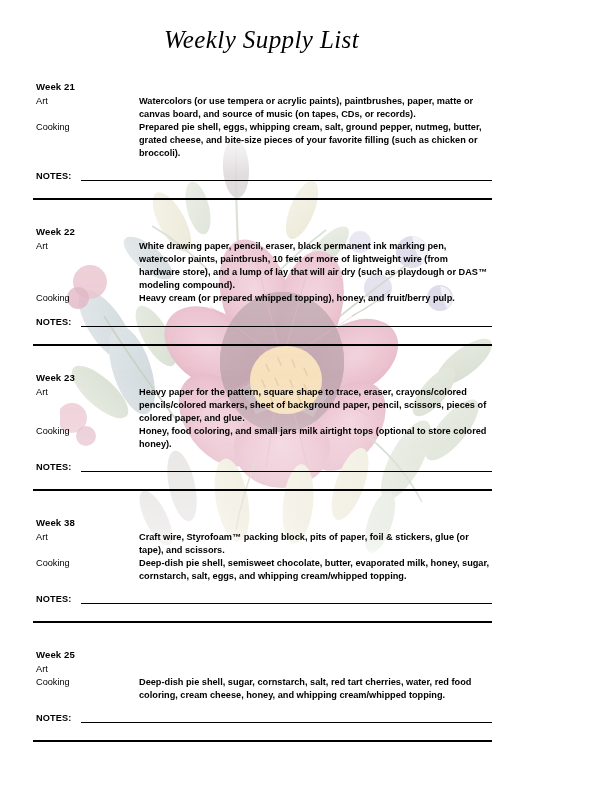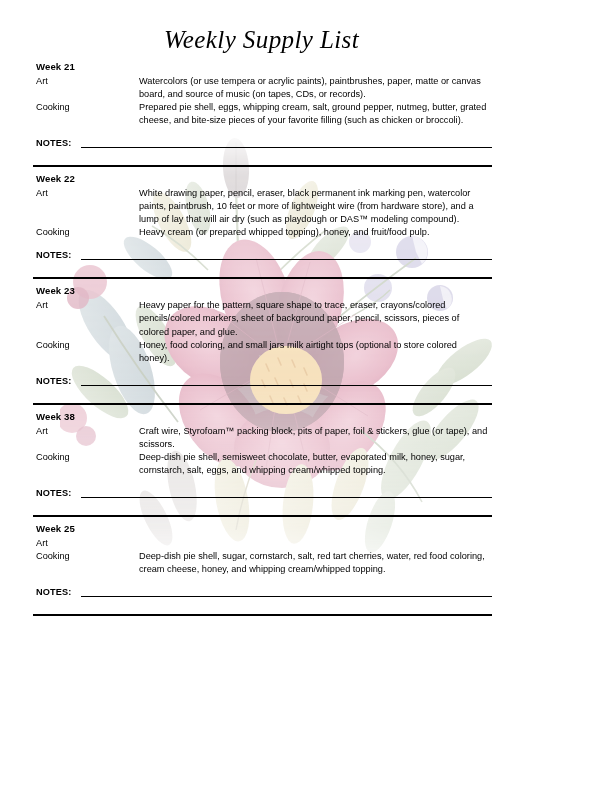--- a/index.html
+++ b/index.html
@@ -44,21 +44,21 @@
     letter-spacing: 0.4px;
     margin: 0;
     padding-top: 25px;
     line-height: 1.2;
     color: #000;
   }
 
   .week-section {
     position: relative;
     padding: 0 31px 0 36px;
-    margin-top: 6px;
+    margin-top: 26px;
   }
   .week-section:first-of-type { }
 
   .week-heading {
     font-size: 9.6px;
     font-weight: bold;
     line-height: 1.35;
     margin: 0 0 1px 0;
     letter-spacing: 0.1px;
   }
@@ -70,20 +70,21 @@
     line-height: 1.42;
     gap: 44px;
   }
   .supply-label {
     flex: 0 0 59px;
     white-space: nowrap;
   }
   .supply-text {
     flex: 1 1 auto;
     padding-right: 2px;
+    font-weight: bold;
   }
 
   .notes-row {
     display: flex;
     align-items: center;
     margin-top: 10px;
     font-size: 9.2px;
   }
   .notes-label {
     flex: 0 0 auto;
@@ -282,21 +283,21 @@
   <div class="section-rule"></div>
 
   <div class="week-section">
     <div class="week-heading">Week 22</div>
     <div class="supply-row">
       <div class="supply-label">Art</div>
       <div class="supply-text">White drawing paper, pencil, eraser, black permanent ink marking pen, watercolor paints, paintbrush, 10 feet or more of lightweight wire (from hardware store), and a lump of lay that will air dry (such as playdough or DAS™ modeling compound).</div>
     </div>
     <div class="supply-row">
       <div class="supply-label">Cooking</div>
-      <div class="supply-text">Heavy cream (or prepared whipped topping), honey, and fruit/food pulp.</div>
+      <div class="supply-text">Heavy cream (or prepared whipped topping), honey, and fruit/berry pulp.</div>
     </div>
     <div class="notes-row">
       <div class="notes-label">NOTES:</div>
       <div class="notes-line"></div>
     </div>
     <div class="blank-line first"></div>
   </div>
   <div class="section-rule"></div>
 
   <div class="week-section">

